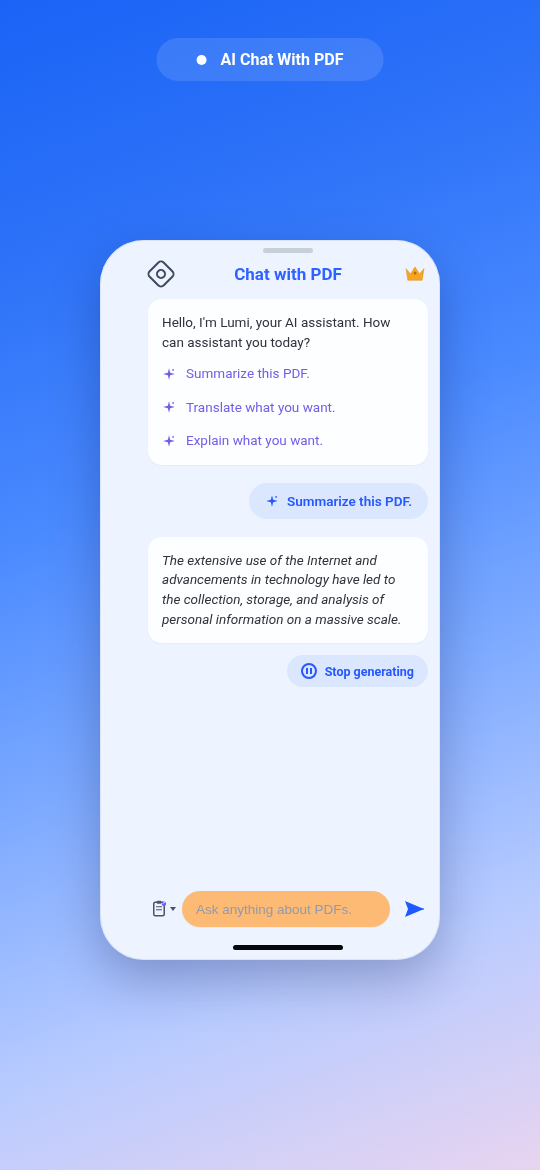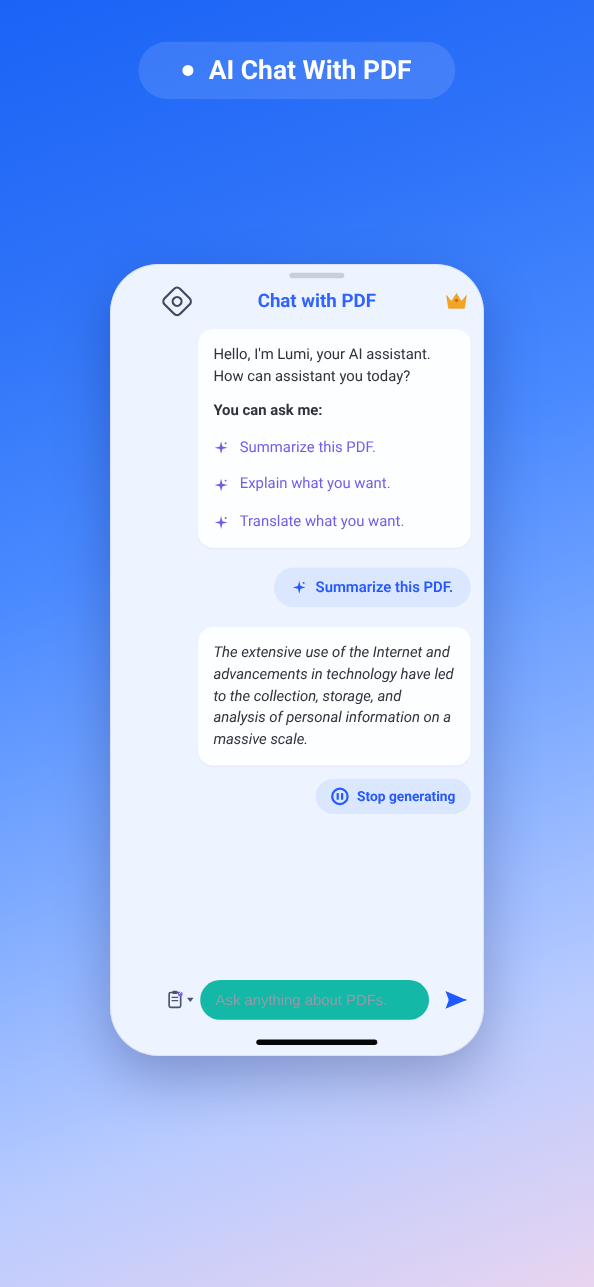--- a/index.html
+++ b/index.html
@@ -24,21 +24,21 @@
       left: 50%;
       transform: translateX(-50%);
       background: rgba(255,255,255,0.12);
       border-radius: 40px;
       padding: 12px 40px;
       display: flex;
       align-items: center;
       gap: 14px;
       color: #fff;
       font-weight: 700;
-      font-size: 24px;
+      font-size: 16px;
       white-space: nowrap;
     }
 
     .top-pill .dot {
       width: 10px;
       height: 10px;
       border-radius: 50%;
       background: #fff;
     }
 
@@ -99,21 +99,20 @@
       width: 22px;
       height: 18px;
       position: relative;
     }
     .crown-icon svg { display: block; }
 
     .chat-body {
       flex: 1;
       padding: 6px 12px 0 12px;
       overflow: hidden;
-      margin-left: 32px;
     }
 
     .bubble {
       background: #fdfeff;
       border-radius: 14px;
       padding: 14px 14px;
       font-size: 13.5px;
       color: #2e333c;
       line-height: 1.45;
       box-shadow: 0 1px 2px rgba(0,0,30,0.04);
@@ -224,21 +223,21 @@
     .clipboard-btn svg { flex: 0 0 auto; }
     .clipboard-btn .chev {
       width: 0; height: 0;
       border-left: 3px solid transparent;
       border-right: 3px solid transparent;
       border-top: 4px solid #4a5468;
     }
 
     .input-field-wrap {
       flex: 1;
-      background: #14b8a6;
+      background: #fdba74;
       border-radius: 20px;
       height: 36px;
       display: flex;
       align-items: center;
       padding: 0 14px;
       box-shadow: 0 1px 2px rgba(0,0,30,0.04);
     }
     .input-field-wrap input {
       border: none;
       outline: none;
@@ -285,43 +284,42 @@
         <path d="M2 4 L7 10 L12 2 L17 10 L22 4 L20 17 L4 17 Z" fill="#f4a524" stroke="#e28a00" stroke-width="0.5"></path>
         <path d="M10 9 L12 7 L14 9 L12 11 Z" fill="#c46800"></path>
       </svg>
     </div>
   </div>
 
   <div class="chat-body">
 
     <div class="bubble welcome">
       <div class="greeting">Hello, I'm Lumi, your AI assistant. How can assistant you today?</div>
-      <div class="prompt-heading">You can ask me:</div>
 
       <div class="suggestion-list">
         <div class="suggestion">
           <svg class="sparkle-icon" viewBox="0 0 24 24">
               <path fill="#6f5fe8" d="M12 2 L14 10 L22 12 L14 14 L12 22 L10 14 L2 12 L10 10 Z"></path>
               <circle fill="#6f5fe8" cx="19" cy="5" r="1.5"></circle>
             </svg>
           <span>Summarize this PDF.</span>
         </div>
         <div class="suggestion">
           <svg class="sparkle-icon" viewBox="0 0 24 24">
               <path fill="#6f5fe8" d="M12 2 L14 10 L22 12 L14 14 L12 22 L10 14 L2 12 L10 10 Z"></path>
               <circle fill="#6f5fe8" cx="19" cy="5" r="1.5"></circle>
             </svg>
-          <span>Explain what you want.</span>
+          <span>Translate what you want.</span>
         </div>
         <div class="suggestion">
           <svg class="sparkle-icon" viewBox="0 0 24 24">
               <path fill="#6f5fe8" d="M12 2 L14 10 L22 12 L14 14 L12 22 L10 14 L2 12 L10 10 Z"></path>
               <circle fill="#6f5fe8" cx="19" cy="5" r="1.5"></circle>
             </svg>
-          <span>Translate what you want.</span>
+          <span>Explain what you want.</span>
         </div>
       </div>
     </div>
 
     <div class="user-chip">
       <div class="user-chip-inner">
         <svg class="sparkle-icon" viewBox="0 0 24 24" width="14" height="14">
             <path fill="#2558ff" d="M12 2 L14 10 L22 12 L14 14 L12 22 L10 14 L2 12 L10 10 Z"></path>
             <circle fill="#2558ff" cx="19" cy="5" r="1.5"></circle>
           </svg>

